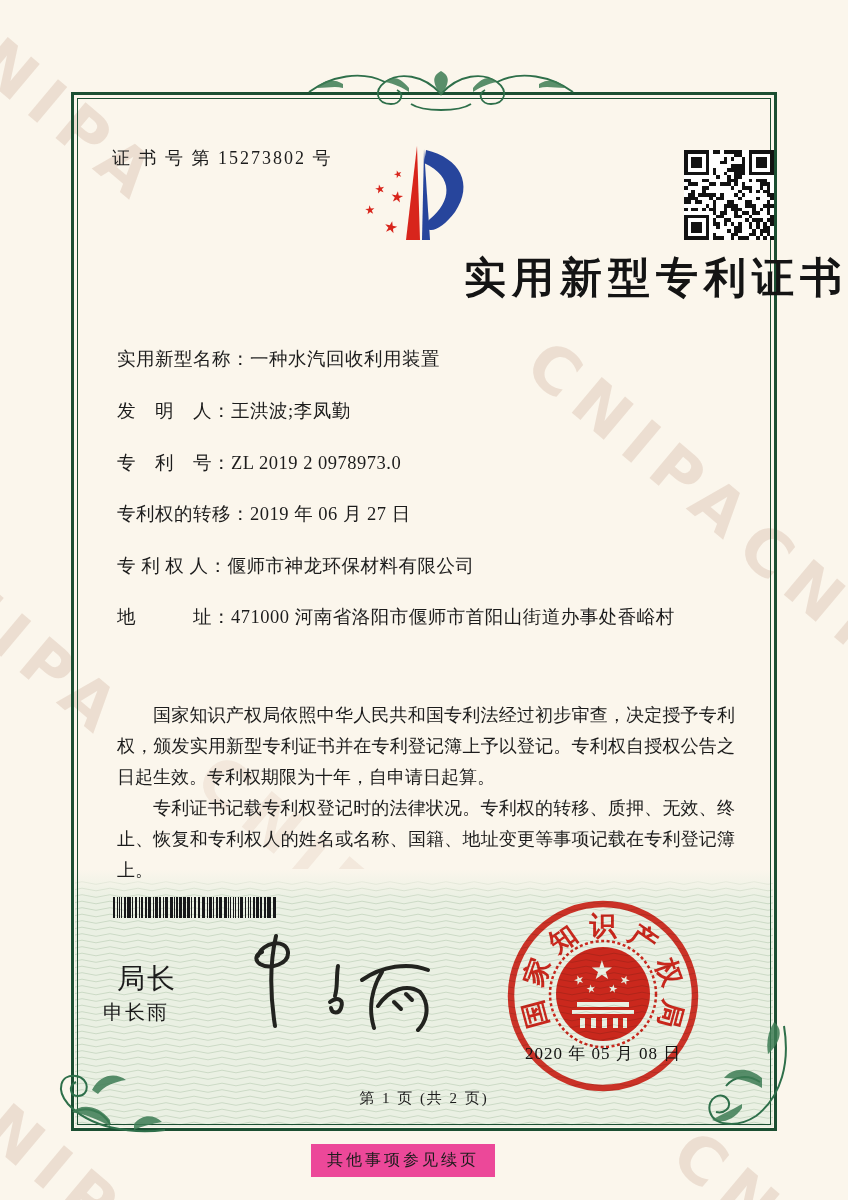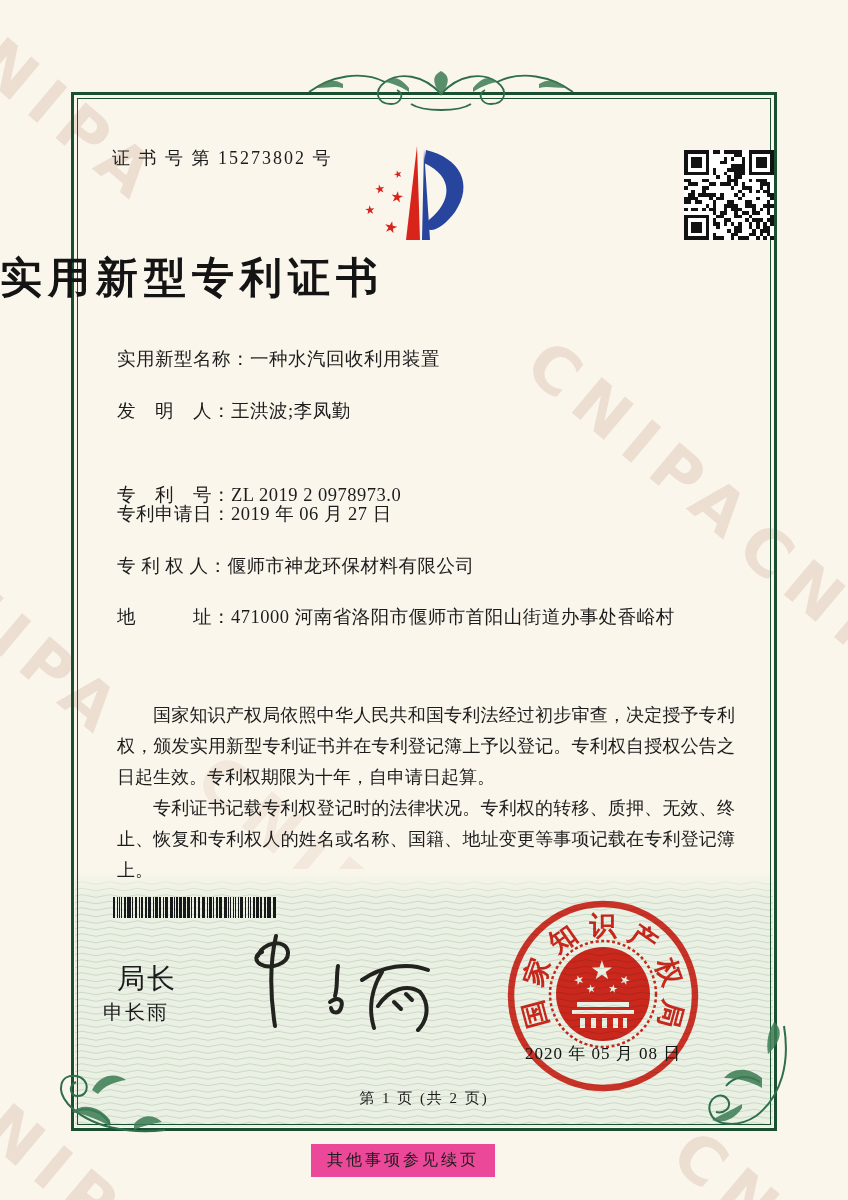--- a/index.html
+++ b/index.html
@@ -16,21 +16,21 @@
   .frame-inner{position:absolute;inset:3px;border:1px solid #1b4f32;}
   
   .band{position:absolute;left:75px;top:869px;width:698px;height:258px;background:#eaf0e3;z-index:1;}
   .band svg{position:absolute;inset:0;}
   .band-fade{position:absolute;left:0;top:0;width:100%;height:30px;
              background:linear-gradient(180deg,#fbf6ec 0%,rgba(251,246,236,0) 100%);}
   
   .cert-no{position:absolute;left:112px;top:146px;font-size:18px;letter-spacing:2px;z-index:2;}
   .logo{position:absolute;left:360px;top:140px;z-index:2;}
   .qr{position:absolute;left:684px;top:150px;z-index:2;}
-  .title{position:absolute;left:0;top:250px;width:100%;text-align:left;font-size:42px;
+  .title{position:absolute;left:0;top:250px;width:100%;text-align:right;font-size:42px;
          font-weight:bold;letter-spacing:6px;color:#141414;z-index:2;}
   
   .row{position:absolute;left:117px;font-size:18.5px;white-space:nowrap;z-index:2;}
   .row .lbl{letter-spacing:.5px;}
   .row .val{letter-spacing:.5px;}
   .row2{position:absolute;left:455px;top:0;}
   
   .paras{position:absolute;left:117px;top:700px;width:618px;font-size:18px;line-height:31px;
          text-align:justify;z-index:2;}
   .paras p{margin:0;text-indent:2em;}
@@ -336,25 +336,25 @@
     </svg>
 
   <div class="title">实用新型专利证书</div>
 
   <div class="row" style="top:346px;">
     <span class="lbl">实用新型名称：</span><span class="val">一种水汽回收利用装置</span>
   </div>
   <div class="row" style="top:398px;">
     <span class="lbl">发　明　人：</span><span class="val">王洪波;李凤勤</span>
   </div>
-  <div class="row" style="top:450px;margin-top:32px;">
+  <div class="row" style="top:450px;">
     <span class="lbl">专　利　号：</span><span class="val">ZL 2019 2 0978973.0</span>
   </div>
   <div class="row" style="top:501px;">
-    <span class="lbl">专利申请日：</span><span class="val">2019 年 06 月 27 日</span>
+    <span class="lbl">专利权的转移：</span><span class="val">2019 年 06 月 27 日</span>
   </div>
   <div class="row" style="top:553px;">
     <span class="lbl">专 利 权 人：</span><span class="val">偃师市神龙环保材料有限公司</span>
   </div>
   <div class="row" style="top:604px;">
     <span class="lbl">地　　　址：</span><span class="val">471000 河南省洛阳市偃师市首阳山街道办事处香峪村</span>
   </div>
 
   <div class="paras">
     <p>国家知识产权局依照中华人民共和国专利法经过初步审查，决定授予专利权，颁发实用新型专利证书并在专利登记簿上予以登记。专利权自授权公告之日起生效。专利权期限为十年，自申请日起算。</p>

